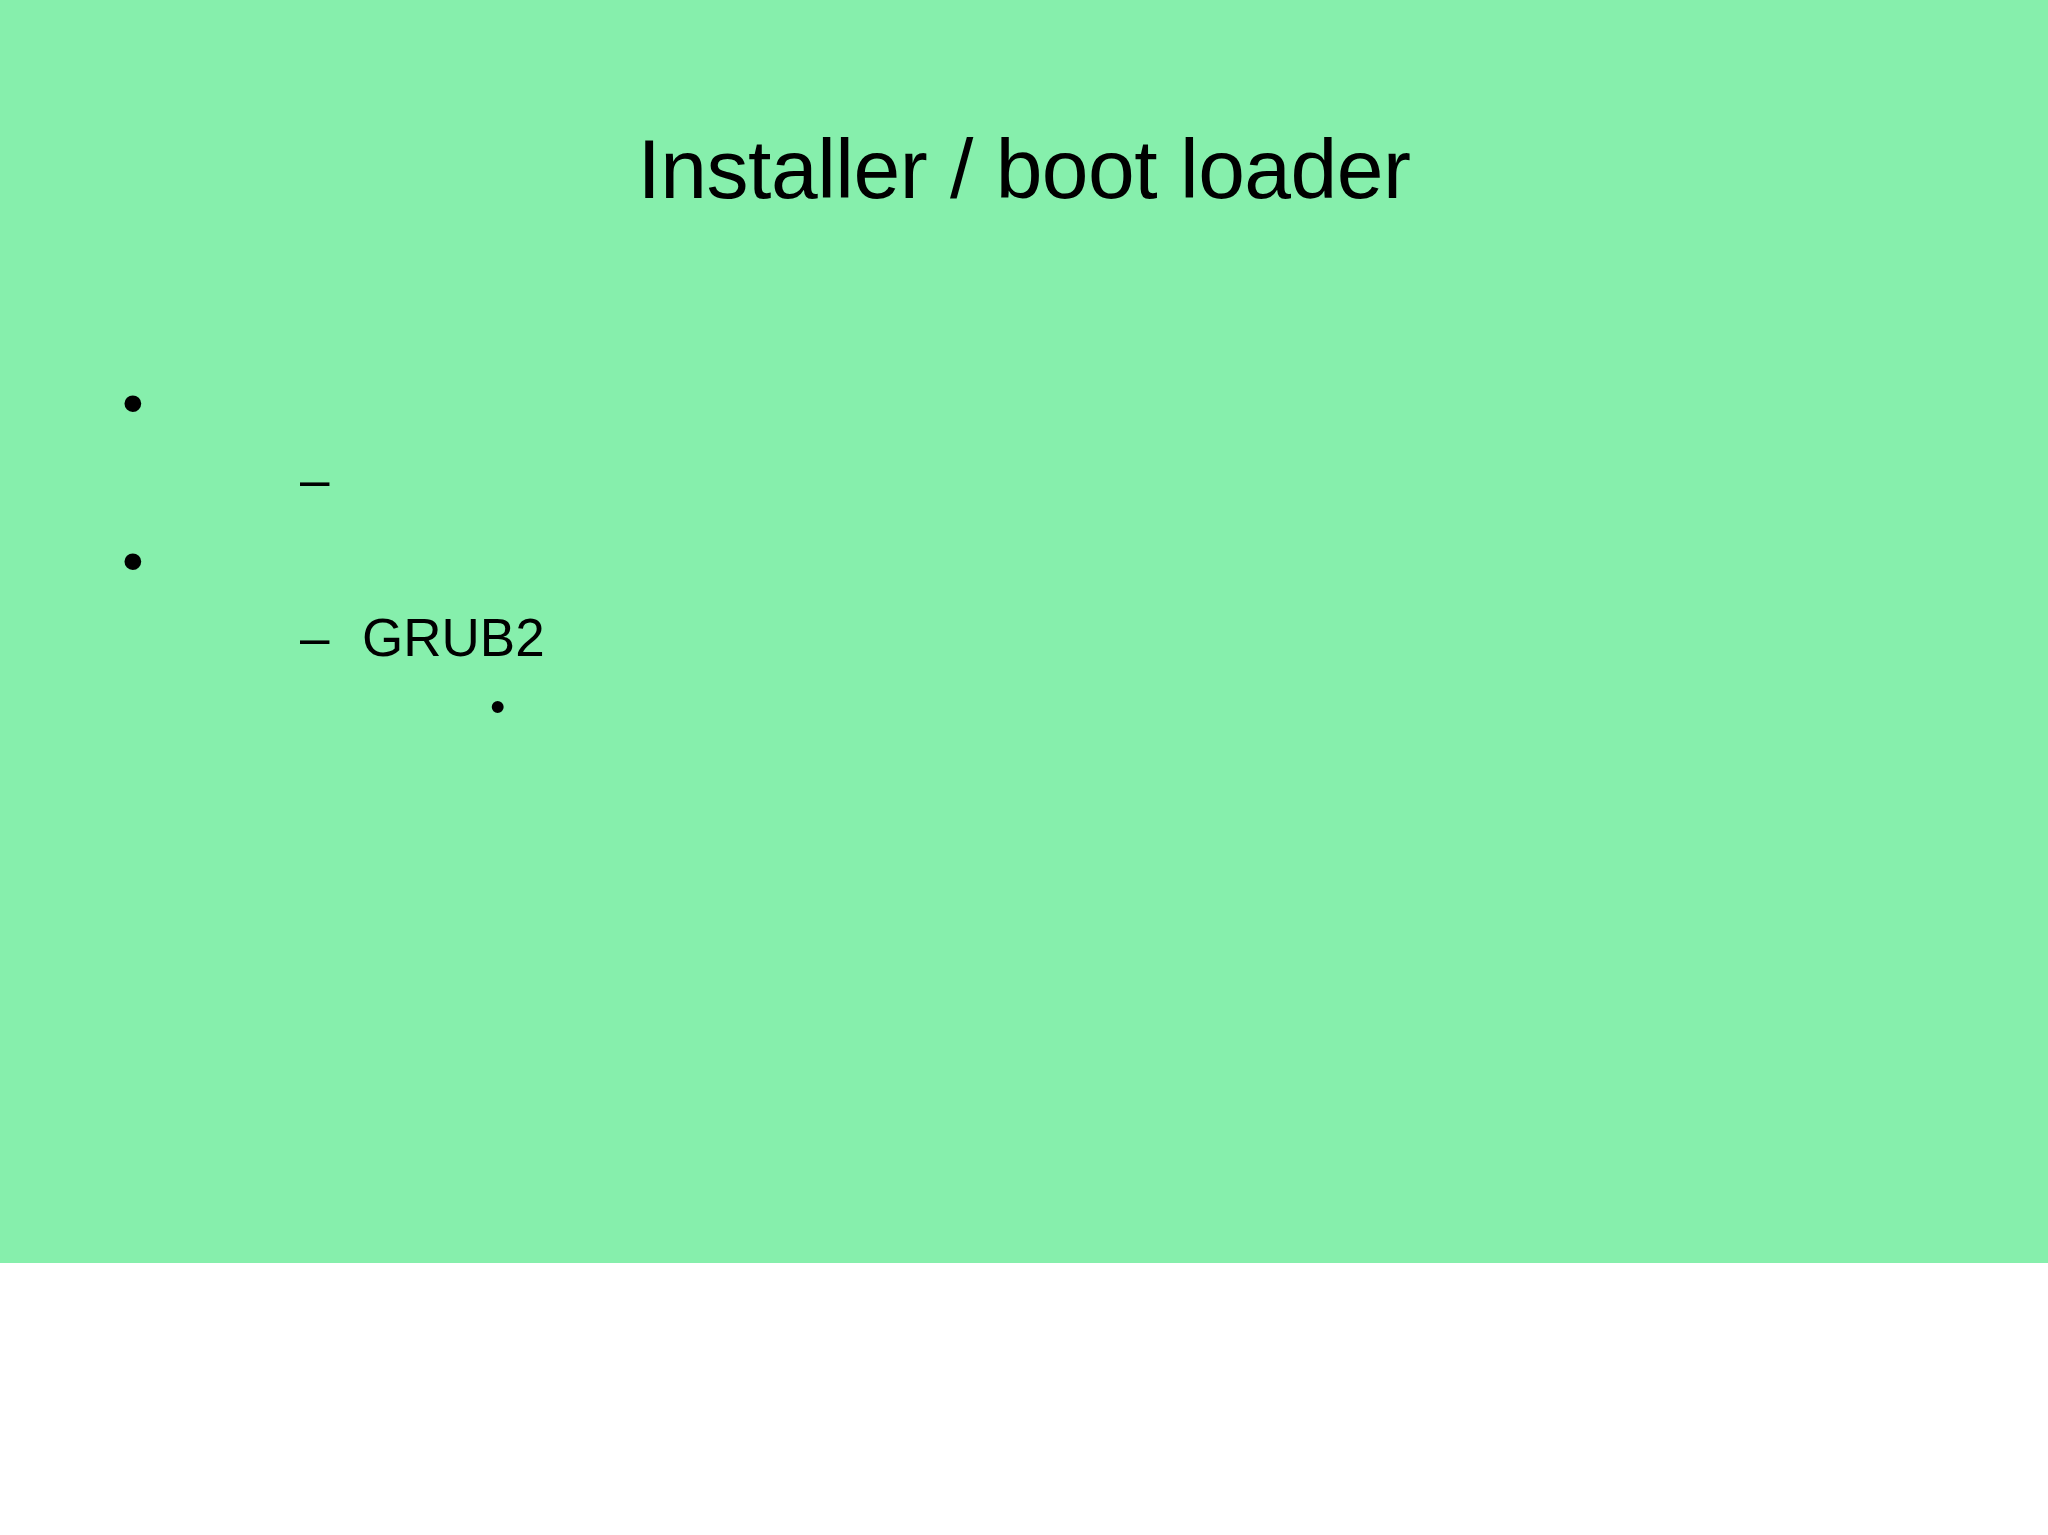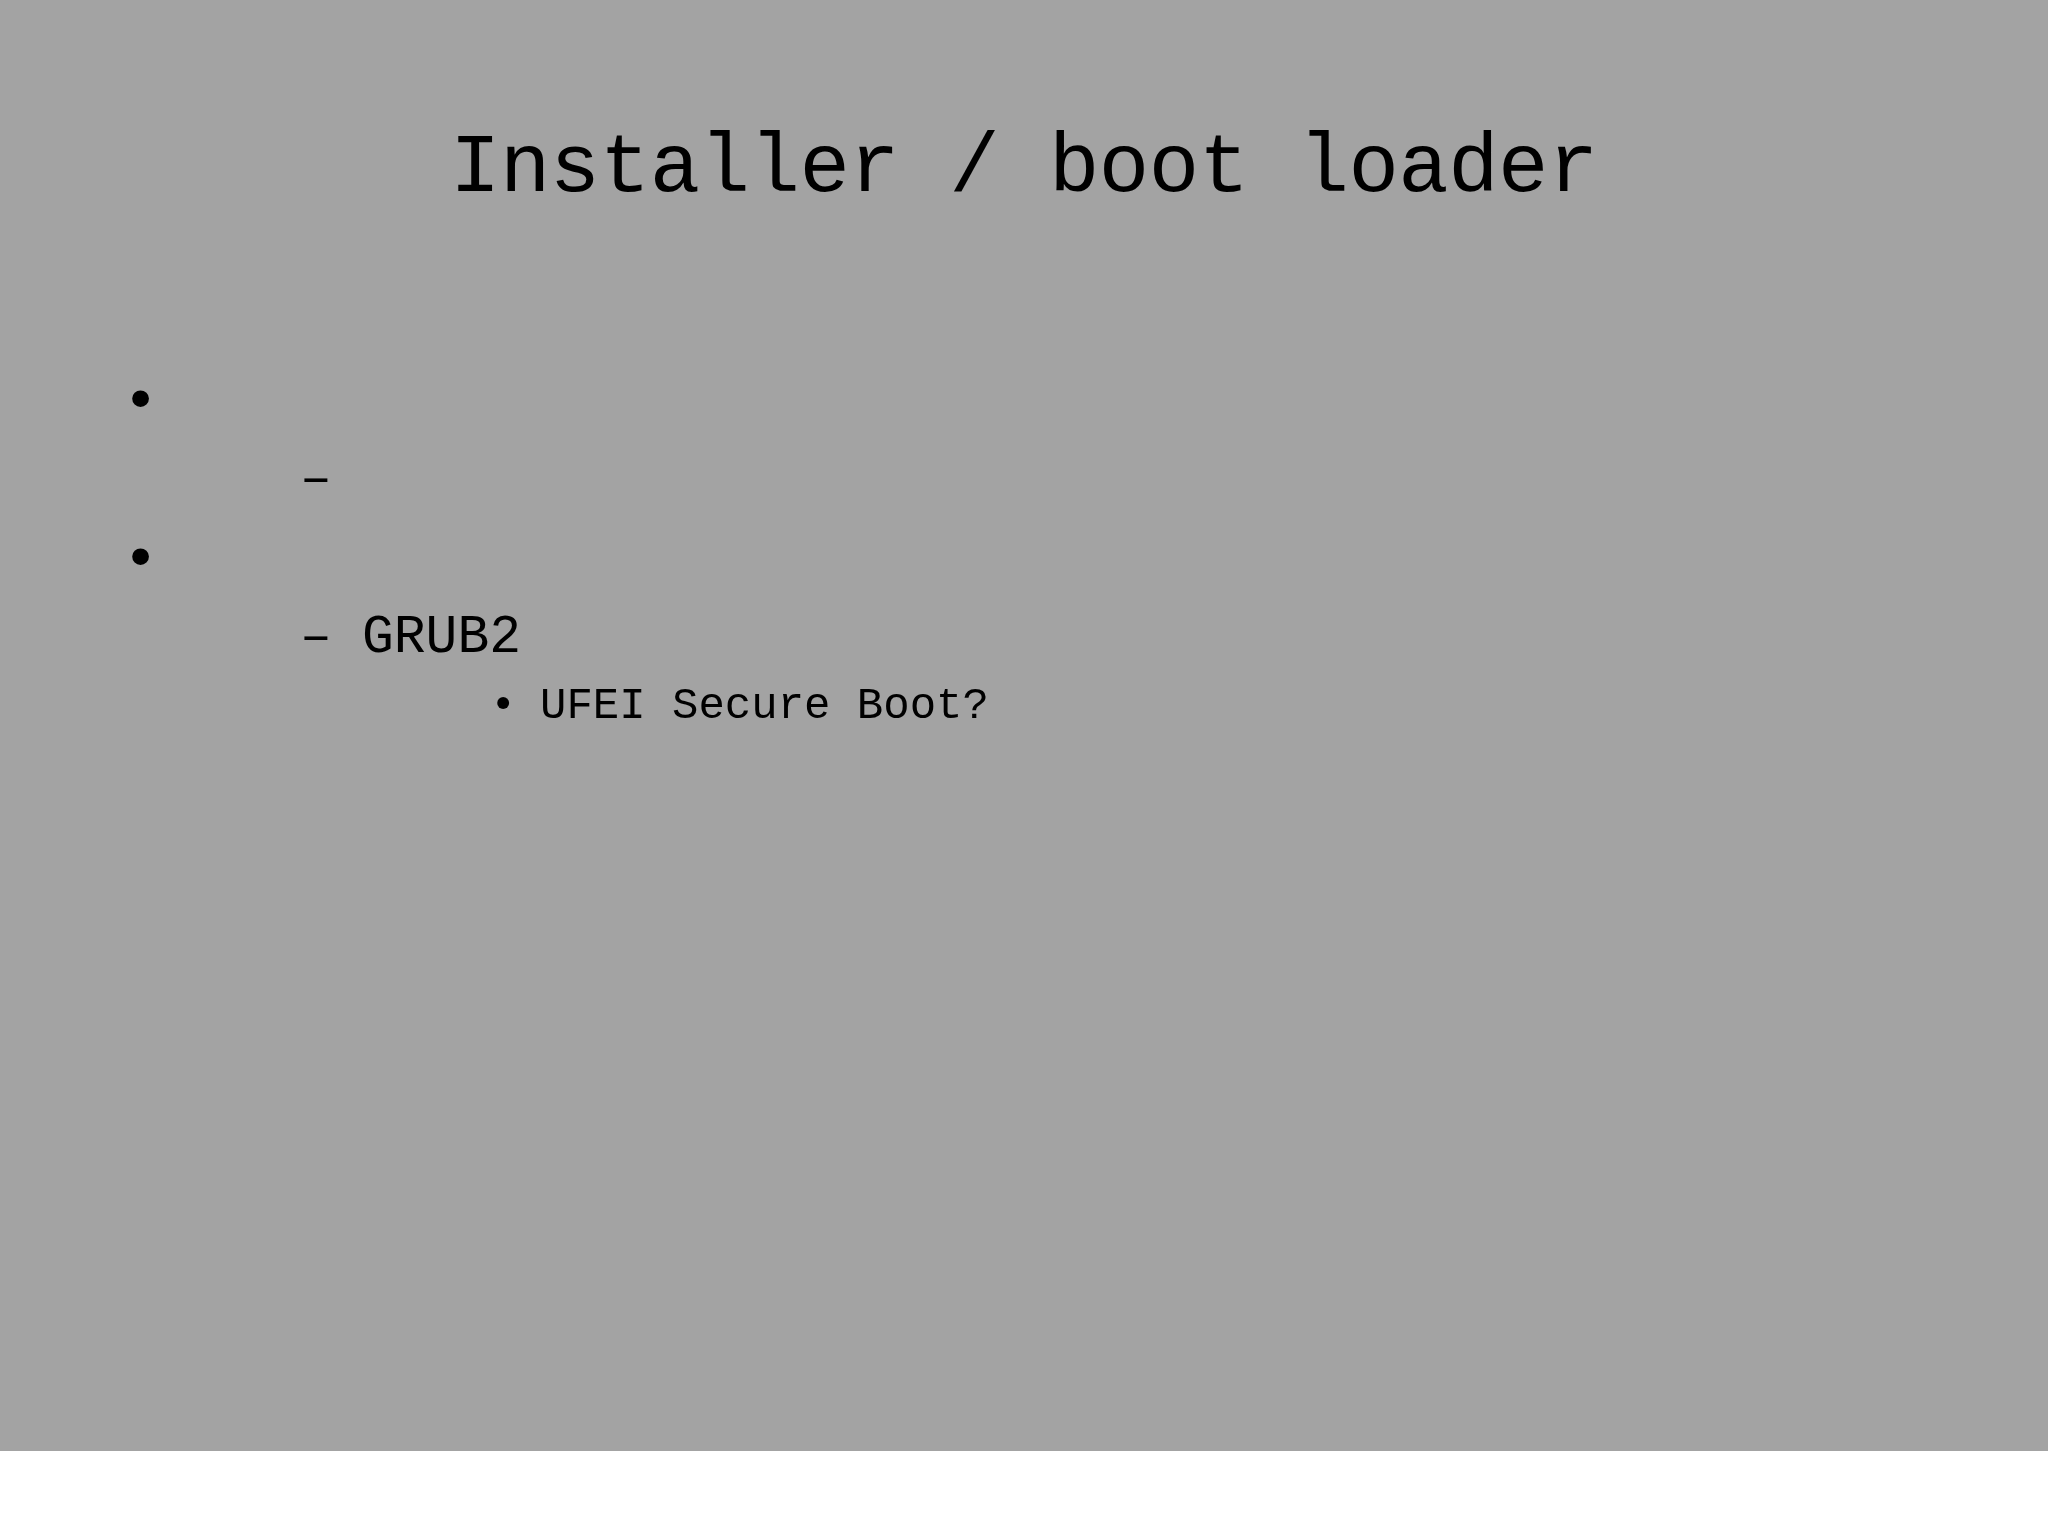--- a/index.html
+++ b/index.html
@@ -3,24 +3,24 @@
 <meta charset="utf-8">
 <style>
   html, body {
     margin: 0;
     padding: 0;
     background: #ffffff;
   }
   .slide {
     position: relative;
     width: 2048px;
-    height: 1451px;
-    background: #a3a3a3;
+    height: 1263px;
+    background: #86efac;
     overflow: hidden;
-    font-family: Liberation Mono, monospace;
+    font-family: Liberation Sans, sans-serif;
     color: #000000;
   }
 
   
   .slide-title {
     position: absolute;
     left: 0;
     top: 124px;
     width: 2048px;
     text-align: center;
@@ -119,18 +119,17 @@
       <span class="marker">•</span>
     </div>
 
     <div class="outline-row lvl2">
       <span class="marker">–</span>
       <span class="outline-text">GRUB2</span>
     </div>
 
     <div class="outline-row lvl3">
       <span class="marker">•</span>
-      <span class="outline-text">UFEI Secure Boot?</span>
     </div>
 
   </div>
 
 </div>
 
 </body></html>

